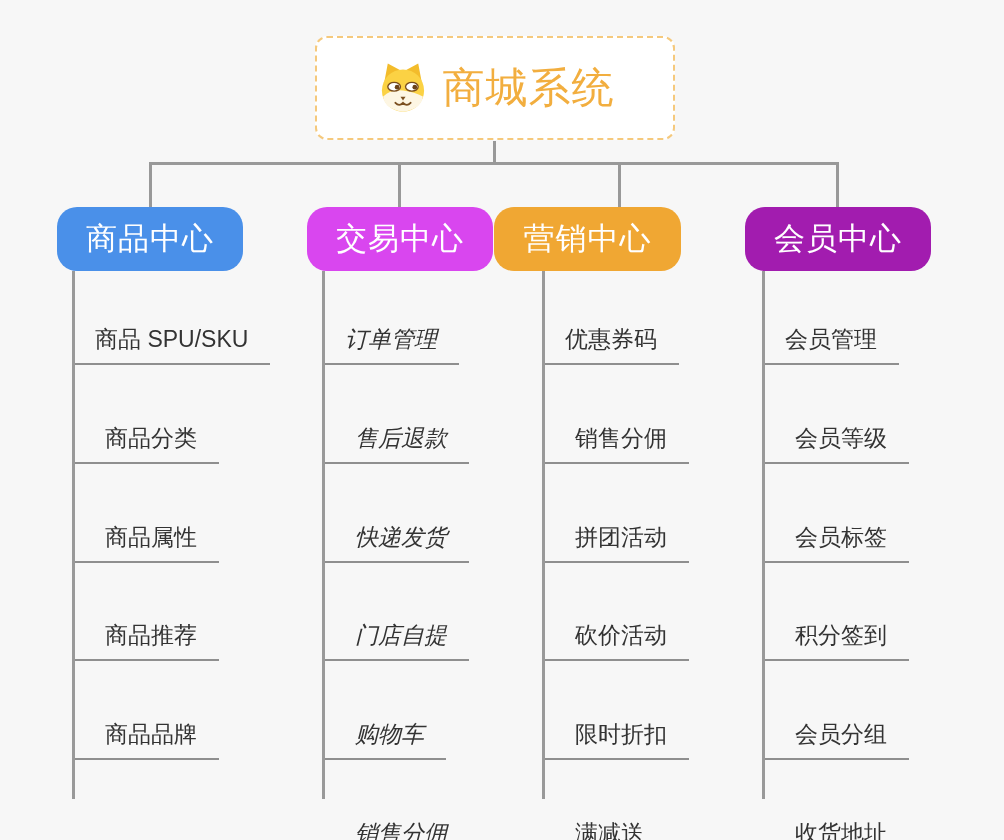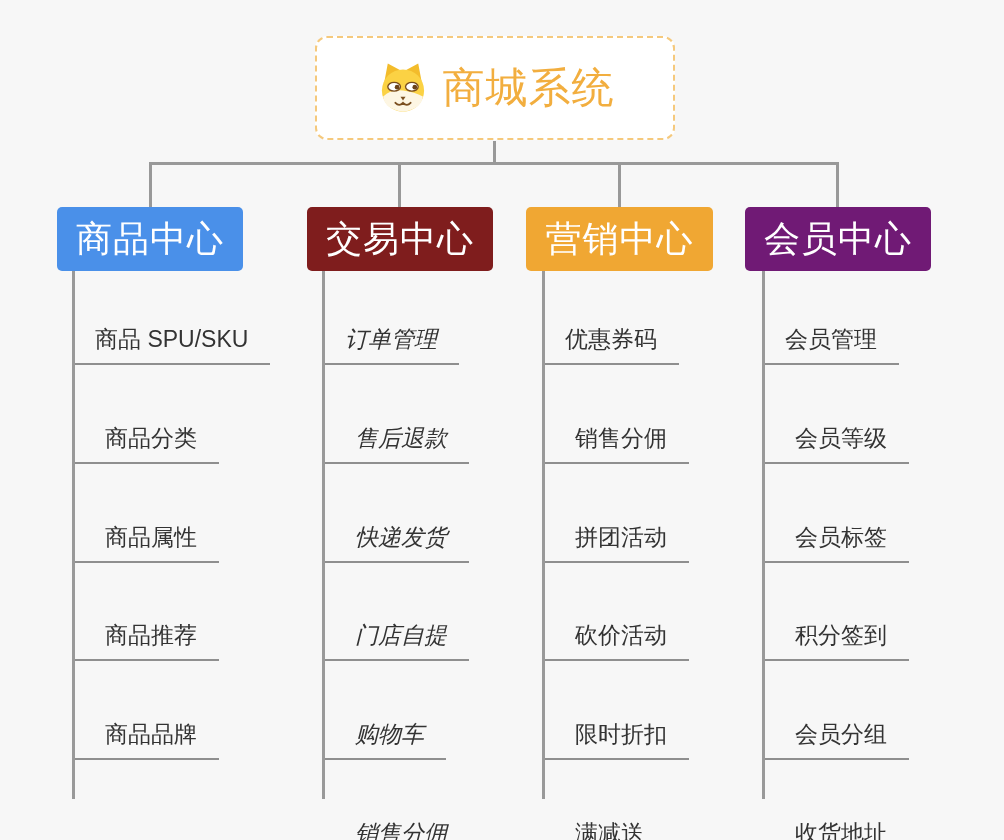--- a/index.html
+++ b/index.html
@@ -29,29 +29,29 @@
   .bus{left:149px;top:162px;width:690px;height:3px;}
   .drop{top:164px;width:3px;height:44px;}
   .drop-0{left:149px;}
   .drop-1{left:398px;}
   .drop-2{left:618px;}
   .drop-3{left:836px;}
 
   
   .branch-node{
     position:absolute;top:207px;height:64px;
-    border-radius:5px;box-sizing:border-box;
+    border-radius:20px;box-sizing:border-box;
     display:flex;align-items:center;justify-content:center;
-    color:#ffffff;font-size:36px;letter-spacing:1px;white-space:nowrap;
+    color:#ffffff;font-size:31px;letter-spacing:1px;white-space:nowrap;
     cursor:default;
     text-align:center;
   }
   .bn-0{left:57px;width:186px;}
   .bn-1{left:307px;width:186px;}
-  .bn-2{left:526px;width:187px;}
+  .bn-2{left:494px;width:187px;}
   .bn-3{left:745px;width:186px;}
 
   
   .children{
     position:absolute;top:271px;height:528px;
     margin:0;padding:0;list-style:none;
     border-left:3px solid #999999;
     box-sizing:border-box;
   }
   .ch-0{left:72px;}
@@ -93,23 +93,23 @@
         <circle cx="25" cy="31" r="2.8" fill="#6B431A"></circle>
         <circle cx="46" cy="31" r="2.8" fill="#6B431A"></circle>
         <path d="M29 42.5 h6 l-3 4.2 z" fill="#7A4E1E"></path>
         <path d="M23 49.5 q4.5 5 9 0 q4.5 5 9 0" stroke="#7A4E1E" stroke-width="2.2" fill="none" stroke-linecap="round"></path>
       </svg>
     </span>
     <span class="root-title">商城系统</span>
   </div>
 
   <div class="branch-node bn-0" style="background-color: rgb(74, 144, 233);">商品中心</div>
-  <div class="branch-node bn-1" style="background-color: #7f1d1d;">交易中心</div>
+  <div class="branch-node bn-1" style="background-color: #d946ef;">交易中心</div>
   <div class="branch-node bn-2" style="background-color: rgb(240, 167, 51);">营销中心</div>
-  <div class="branch-node bn-3" style="background-color: #701a75;">会员中心</div>
+  <div class="branch-node bn-3" style="background-color: #a21caf;">会员中心</div>
 
   <ul class="children ch-0">
     <li>商品 SPU/SKU</li>
     <li>商品分类</li>
     <li>商品属性</li>
     <li>商品推荐</li>
     <li>商品品牌</li>
   </ul>
 
   <ul class="children ch-1">

